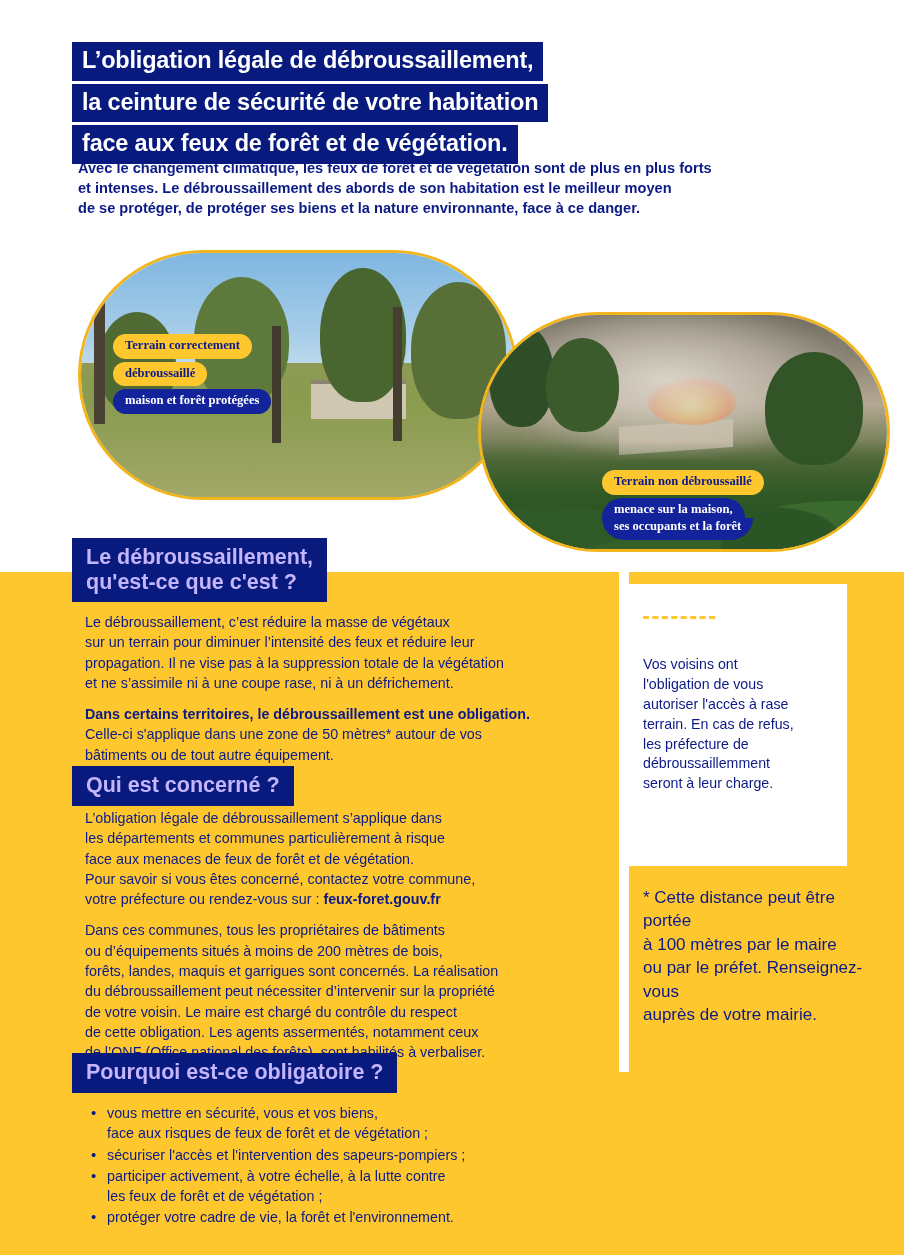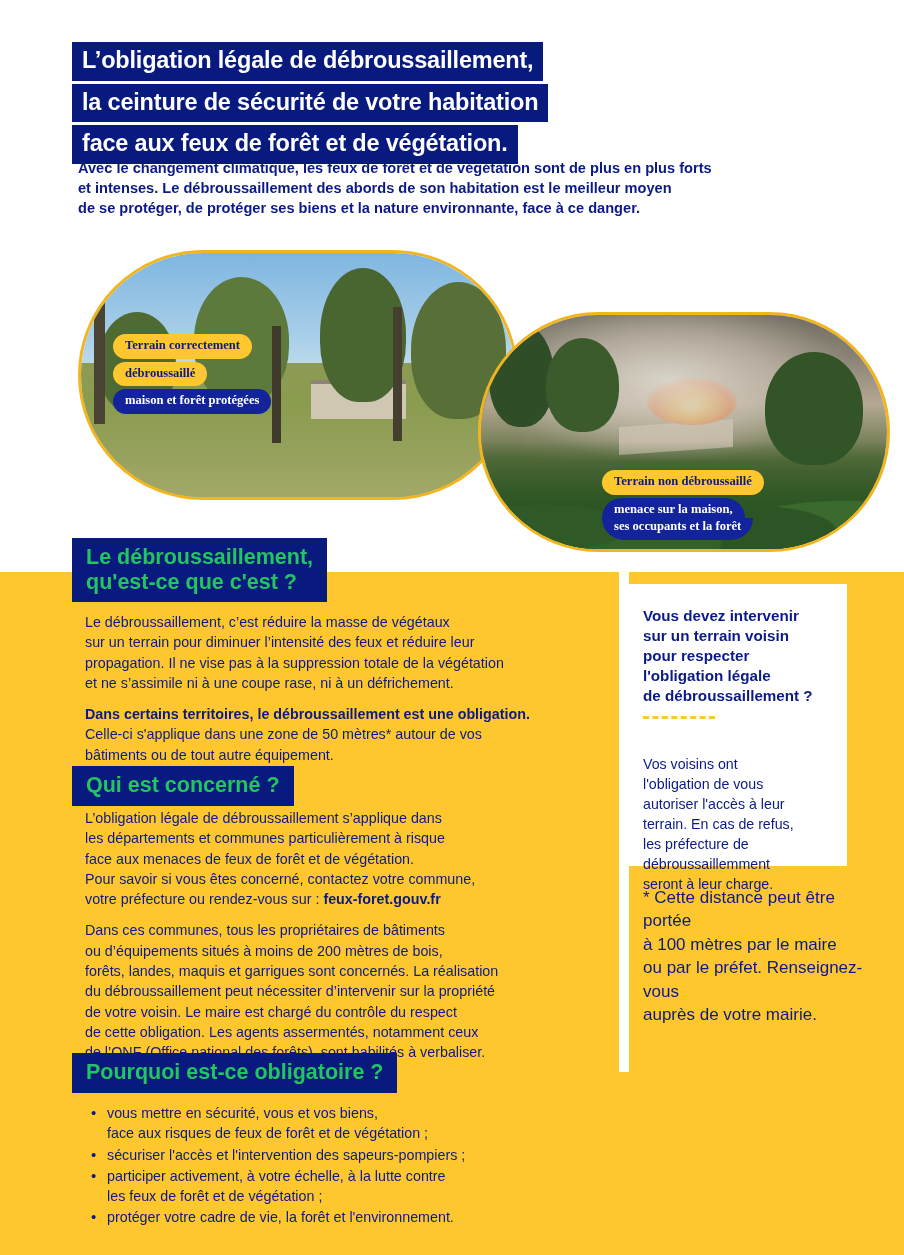--- a/index.html
+++ b/index.html
@@ -90,21 +90,21 @@
   .badge{
     display:block; width:max-content; border-radius:999px;
     font-size:12.6px; font-weight:bold; line-height:1.25;
     padding:4px 12px 5px 12px; margin-bottom:3px;
   }
   .badge-y{ background:var(--yellow); color:var(--navy); }
   .badge-b{ background:#12239b; color:#fff; }
 
   
   .sec-head{
-    position:absolute; background:var(--navy-deep); color:#22c55e;
+    position:absolute; background:var(--navy-deep); color:#c4b5fd;
     font-weight:bold; font-size:21.5px; line-height:1.15;
     padding:7px 14px 8px 14px; z-index:7; width:max-content;
   }
   .sec-head span{ display:block; }
 
   
   .body-txt{
     position:absolute; color:var(--navy); font-size:14.3px; line-height:1.42; z-index:6;
   }
   .body-txt p{ margin:0; }
@@ -239,32 +239,25 @@
 <div class="body-txt" style="left:85px; top:1098px; width:530px;">
   <ul class="blist">
     <li>vous mettre en sécurité, vous et vos biens,<br>face aux risques de feux de forêt et de végétation ;</li>
     <li>sécuriser l'accès et l'intervention des sapeurs-pompiers ;</li>
     <li>participer activement, à votre échelle, à la lutte contre<br>les feux de forêt et de végétation ;</li>
     <li>protéger votre cadre de vie, la forêt et l'environnement.</li>
   </ul>
 </div>
 
 <div class="card">
-  <div class="card-title">
-    <div>Vous devez intervenir</div>
-    <div>sur un terrain voisin</div>
-    <div>pour respecter</div>
-    <div>l'obligation légale</div>
-    <div>de débroussaillement ?</div>
-  </div>
   <div class="card-sep"></div>
   <div class="card-body">
     <div>Vos voisins ont</div>
     <div>l'obligation de vous</div>
-    <div>autoriser l'accès à leur</div>
+    <div>autoriser l'accès à rase</div>
     <div>terrain. En cas de refus,</div>
     <div>les préfecture de</div>
     <div>débroussaillemment</div>
     <div>seront à leur charge.</div>
   </div>
 </div>
 
 <div class="footnote">
   <div>* Cette distance peut être portée</div>
   <div>à 100 mètres par le maire</div>

